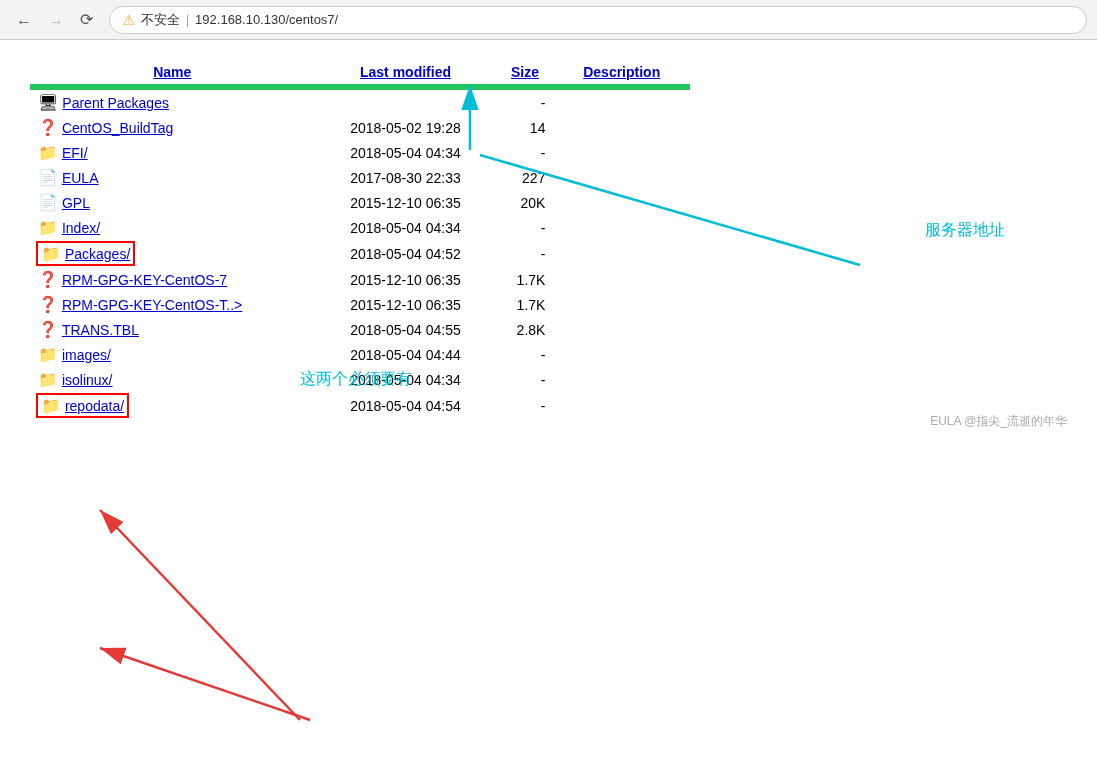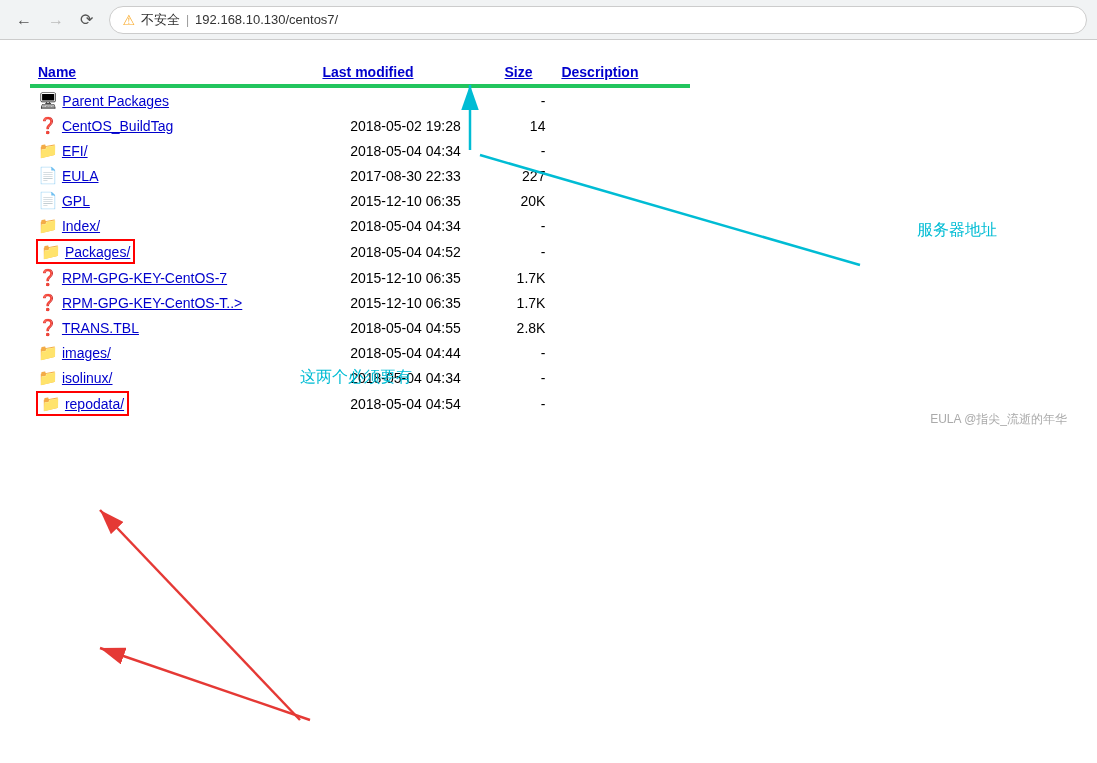--- a/index.html
+++ b/index.html
@@ -63,23 +63,23 @@
       margin-bottom: 20px;
       color: #000;
     }
 
     
     .file-table {
       border-collapse: collapse;
       width: 660px;
     }
     .file-table th {
-      text-align: left;
+      text-align: center;
       padding: 4px 8px;
-      border-bottom: 4px solid #22c55e;
+      border-bottom: 6px solid #22c55e;
     }
     .file-table th a {
       color: #00c;
       text-decoration: underline;
       font-weight: bold;
       cursor: pointer;
     }
     .file-table td {
       padding: 3px 8px;
       white-space: nowrap;
@@ -96,21 +96,21 @@
     .file-link {
       color: #00c;
       text-decoration: underline;
       cursor: pointer;
     }
 
     
     .label-server-addr {
       position: absolute;
       top: 180px;
-      right: 100px;
+      right: 92px;
       color: #00bcd4;
       font-size: 16px;
       pointer-events: none;
     }
     .label-required {
       position: absolute;
       bottom: 50px;
       left: 300px;
       color: #00bcd4;
       font-size: 16px;

